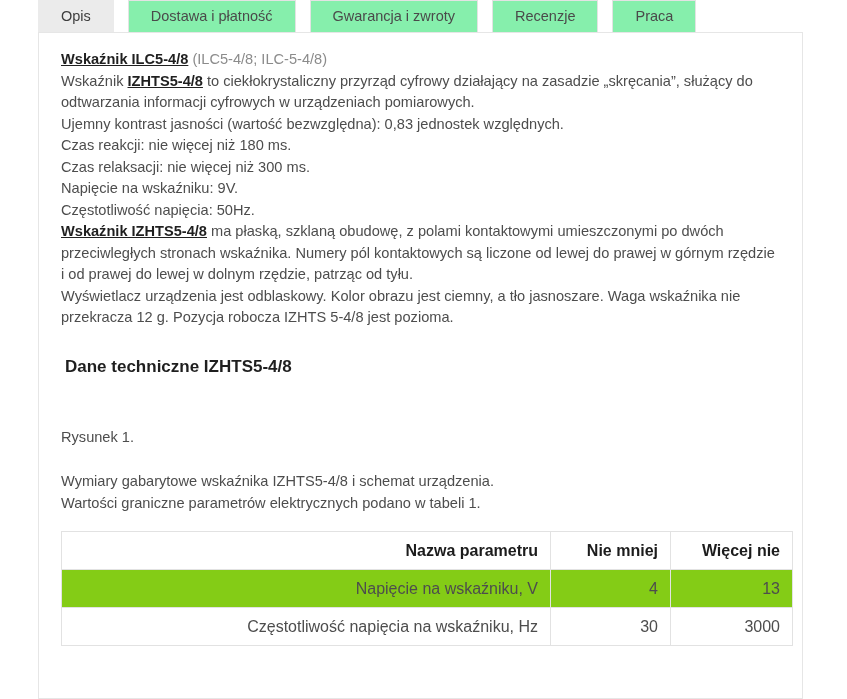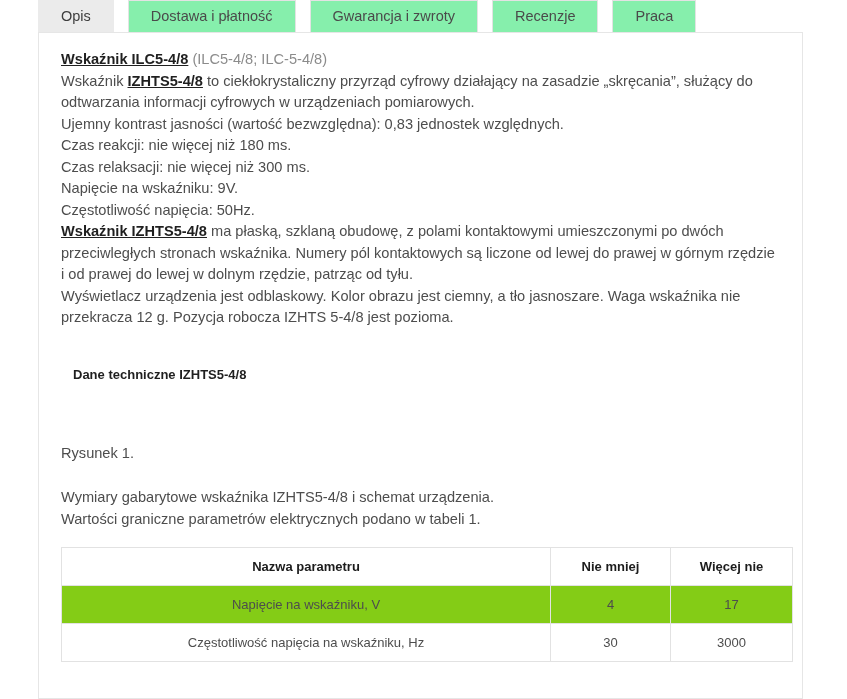--- a/index.html
+++ b/index.html
@@ -77,41 +77,41 @@
     text-decoration: underline;
   }
   .muted {
     color: #8b8b8b;
   }
   .block { margin: 0 0 0 0; }
   .gap-md { height: 17px; }
   .gap-lg { height: 23px; }
 
   h3.heading {
-    font-size: 13px;
+    font-size: 17px;
     font-weight: bold;
     color: #1f1f1f;
-    margin: 12px;
+    margin: 4px;
     line-height: 21px;
   }
 
   
   table.spec {
     border-collapse: collapse;
     width: 731px;
     margin: 0;
     table-layout: fixed;
   }
   table.spec th,
   table.spec td {
     border: 1px solid #e2e2e2;
     padding: 9px 12px;
-    font-size: 13px;
+    font-size: 16px;
     line-height: 19px;
-    text-align: center;
+    text-align: right;
     color: #4d4d4d;
     vertical-align: middle;
     box-sizing: border-box;
   }
   table.spec th {
     font-weight: bold;
     color: #1c1c1c;
     background: #ffffff;
     height: 36px;
   }
@@ -191,21 +191,21 @@
       <tr id="thead-row">
           <th>Nazwa parametru</th>
           <th>Nie mniej</th>
           <th>Więcej nie</th>
         </tr>
     </thead>
     <tbody id="tbody-rows">
         <tr class="odd">
           <td>Napięcie na wskaźniku, V</td>
           <td>4</td>
-          <td>17</td>
+          <td>13</td>
         </tr>
         <tr class="even">
           <td>Częstotliwość napięcia na wskaźniku, Hz</td>
           <td>30</td>
           <td>3000</td>
         </tr>
       </tbody>
   </table>
 
 </div>

